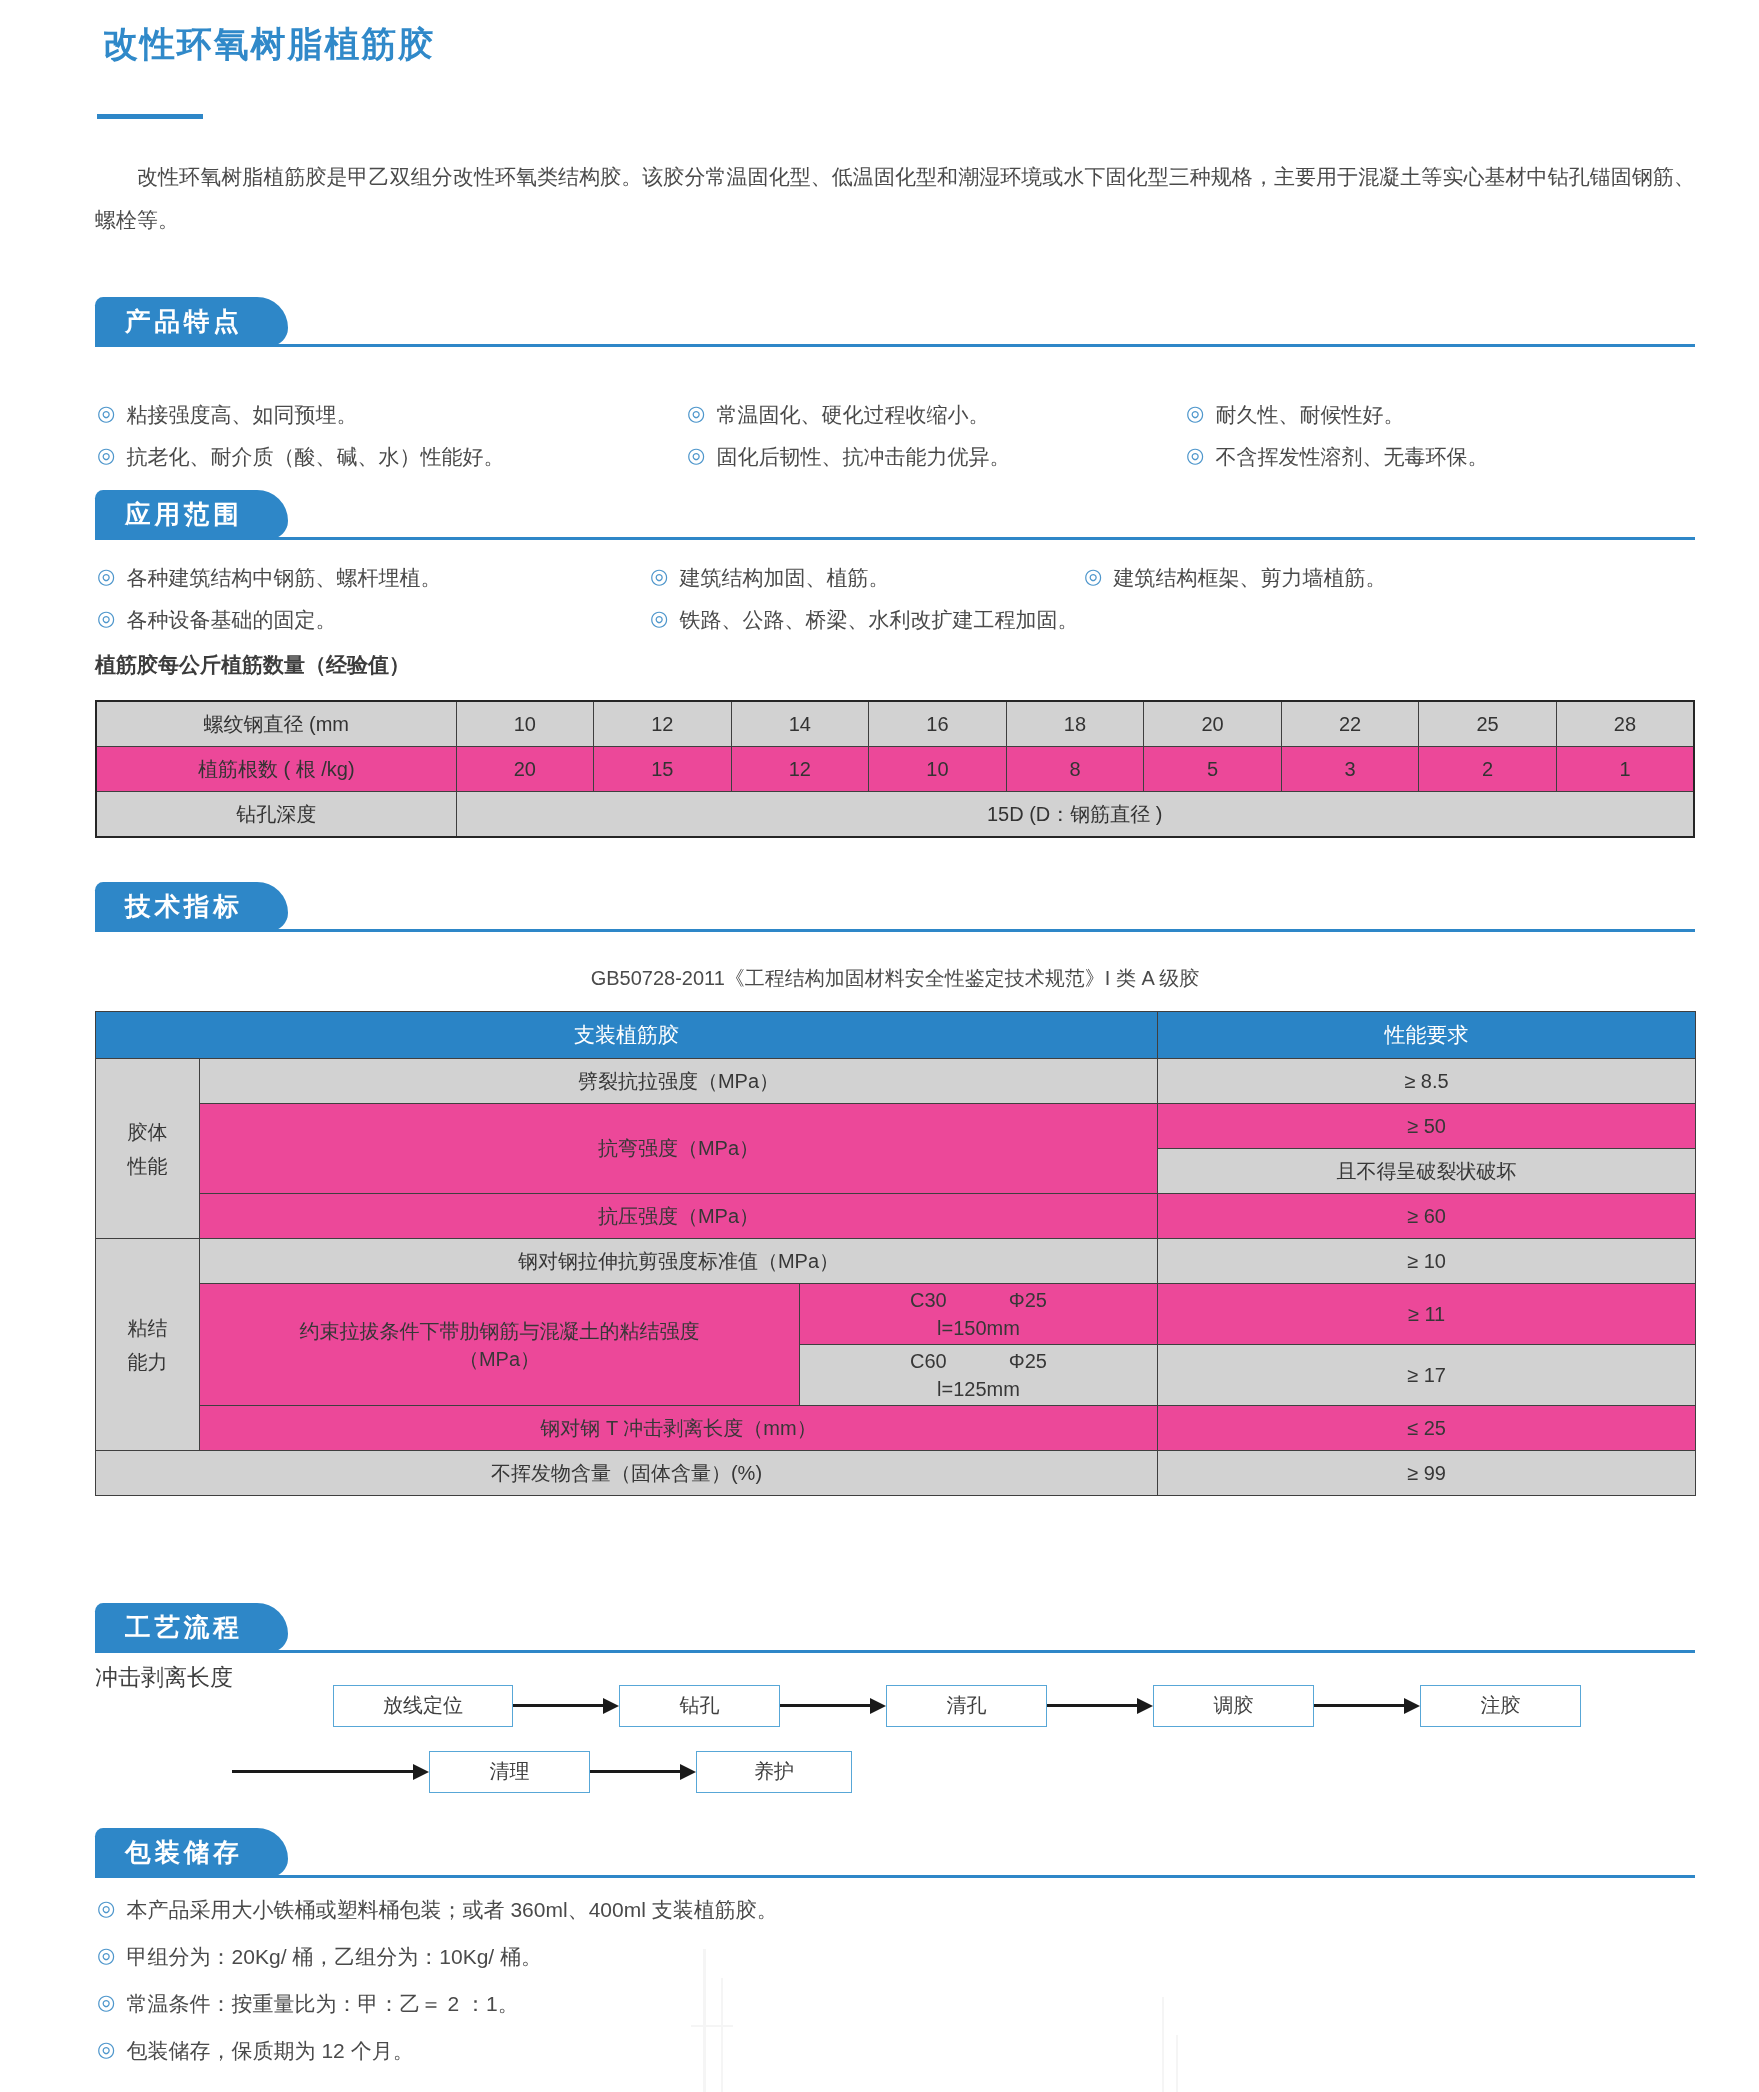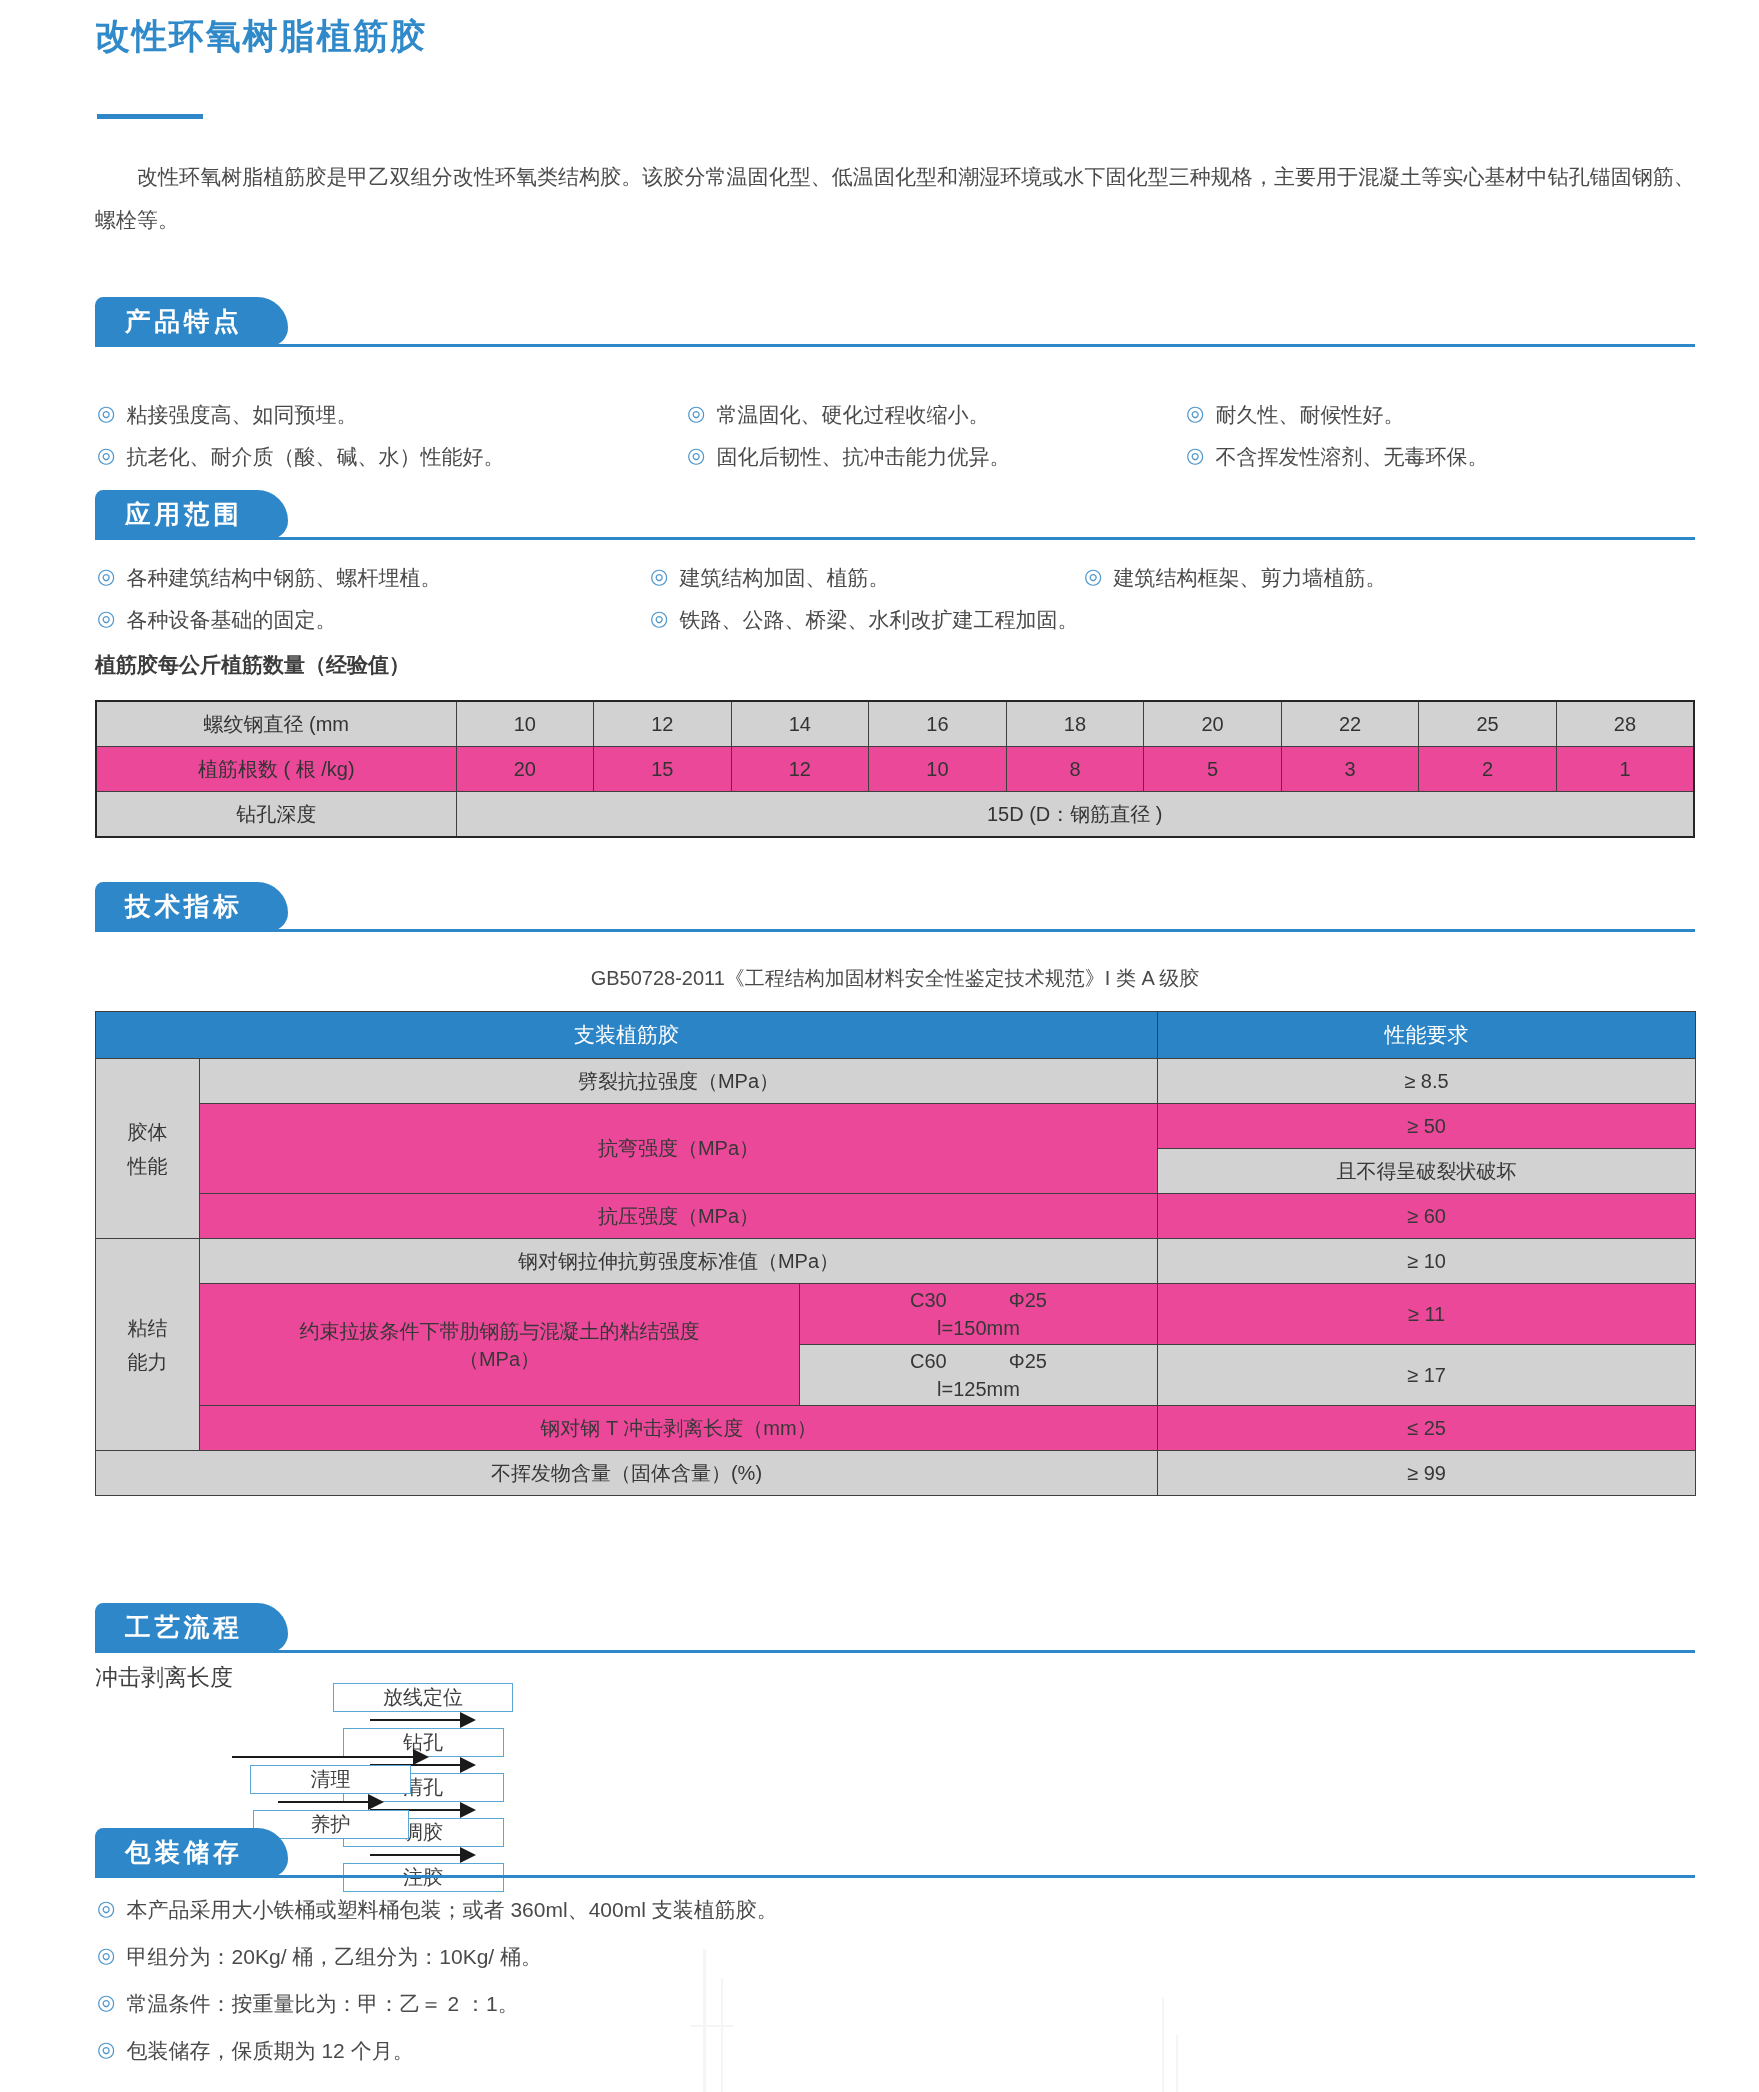--- a/index.html
+++ b/index.html
@@ -3,21 +3,21 @@
 <meta charset="utf-8">
 <style>
   html,body{margin:0;padding:0;}
   body{
     width:1759px;height:2092px;background:#ffffff;position:relative;overflow:hidden;
     font-family:"Liberation Sans","DejaVu Sans",sans-serif;color:#434343;
   }
   .content{position:absolute;left:95px;top:0;width:1600px;height:2092px;}
 
   
-  .page-title{position:absolute;top:13.2px;left:0;margin:0;font-size:35px;font-weight:bold;
+  .page-title{position:absolute;top:13.2px;left:0;margin:8px;font-size:35px;font-weight:bold;
     color:#3089c9;letter-spacing:1.9px;}
   .title-dash{position:absolute;top:114px;left:1.9px;width:106px;height:4.7px;background:#2e87c8;}
   .intro{position:absolute;top:157px;left:0;right:0;margin:0;font-size:21px;line-height:43px;
     color:#4a4a4a;text-indent:2em;text-align:justify;font-family:Liberation Mono, monospace;}
 
   
   .section-head{position:absolute;left:0;right:0;height:49px;border-bottom:3.8px solid #2e87c8;}
   .badge{position:absolute;left:0;bottom:-1.9px;height:49px;line-height:49px;background:#2e87c8;
     color:#ffffff;font-size:25.6px;font-weight:bold;letter-spacing:3.8px;
     padding:0 45px 0 30px;border-radius:9.5px 36px 21px 0;}
@@ -43,21 +43,21 @@
   table.tech{position:absolute;left:0;border-collapse:collapse;width:1600px;table-layout:fixed;
     border:1.9px solid #2c2c2c;font-size:20px;color:#373737;}
   table.tech td{border:1.9px solid #3f3f3f;text-align:center;vertical-align:middle;padding:1.9px 5.7px;}
   td.blue{background:#2a84c6;color:#ffffff;font-size:21px;}
   .group-label{display:inline-block;width:45px;line-height:34px;}
   .spec-line{display:flex;justify-content:center;gap:62px;line-height:28px;}
   .spec-sub{line-height:28px;}
 
   
   .process-subtitle{position:absolute;left:0;font-size:23px;color:#3f3f3f;margin:0;}
-  .flow{position:absolute;display:flex;align-items:center;height:45px;flex-direction:column;}
+  .flow{position:absolute;display:flex;align-items:center;height:45px;}
   .flow-box{height:42px;border:1.9px solid #58a7d7;background:#fff;box-sizing:border-box;
     display:flex;align-items:center;justify-content:center;font-size:20px;color:#3f3f3f;
     min-width:161px;padding:0 11.4px;}
   .flow-box.w1{min-width:180px;}
   .flow-box.w2{min-width:156px;}
   .arrow{display:flex;align-items:center;width:106px;}
   .arrow.lead{width:197px;}
   .arrow .line{flex:1;height:2.8px;background:#1a1a1a;}
   .arrow .head{width:0;height:0;border-left:16px solid #1a1a1a;
     border-top:8.5px solid transparent;border-bottom:8.5px solid transparent;}

